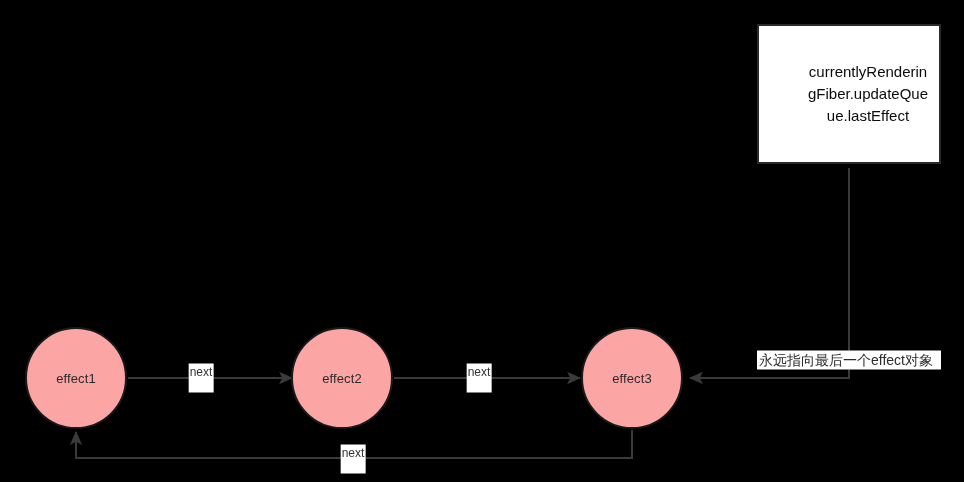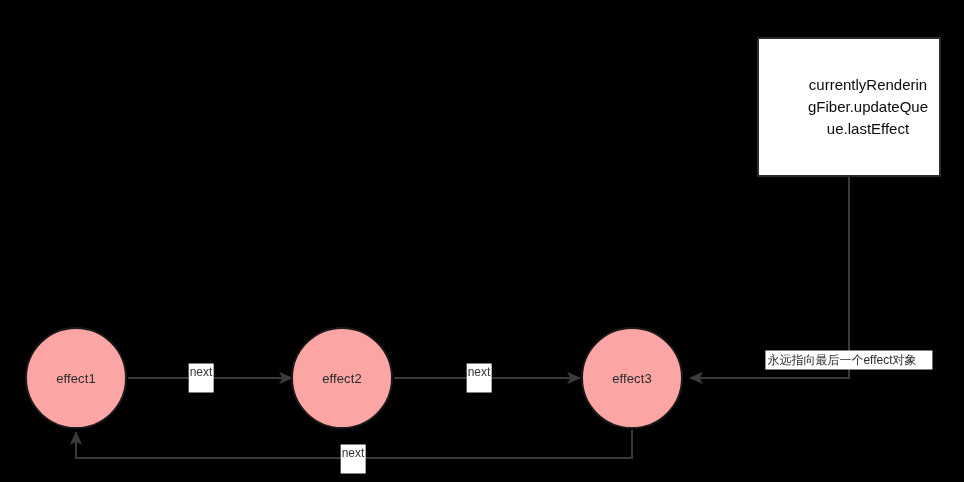--- a/index.html
+++ b/index.html
@@ -62,23 +62,23 @@
     position: absolute;
     background: #ffffff;
     color: #343434;
     font-size: 12px;
     line-height: 14px;
     padding: 1px 1px 14px 1px;
     white-space: nowrap;
     transform: translate(-50%, -50%);
   }
   .edge-label.cjk {
-    font-size: 12px;
+    font-size: 14px;
     line-height: 16px;
-    padding: 1px 16px 2px 2px;
+    padding: 1px 8px 2px 2px;
     color: #2c2c2c;
   }
 </style>
 </head>
 <body>
 
 <div id="canvas">
 
   <svg class="diagram-layer" viewBox="0 0 964 482" xmlns="http://www.w3.org/2000/svg">
     <defs>
@@ -101,21 +101,21 @@
   </div>
 
   <div class="node-circle" style="left:291px; top:327px; width:102px; height:102px;justify-content:center;">
     <span class="node-circle-label">effect2</span>
   </div>
 
   <div class="node-circle" style="left:581px; top:327px; width:102px; height:102px;">
     <span class="node-circle-label">effect3</span>
   </div>
 
-  <div class="box-node" style="left:757px; top:37px; width:184px; height:140px;padding-left:46px;">
+  <div class="box-node" style="left:757px; top:24px; width:184px; height:140px;padding-left:46px;">
     <span class="box-node-label">currentlyRenderingFiber.updateQueue.lastEffect</span>
   </div>
 
   <span class="edge-label" style="left:201px; top:378px;">next</span>
 
   <span class="edge-label" style="left:479px; top:378px;">next</span>
 
   <span class="edge-label" style="left:353px; top:459px;">next</span>
 
   <span class="edge-label cjk" style="left:849px; top:360px;">永远指向最后一个effect对象</span>

